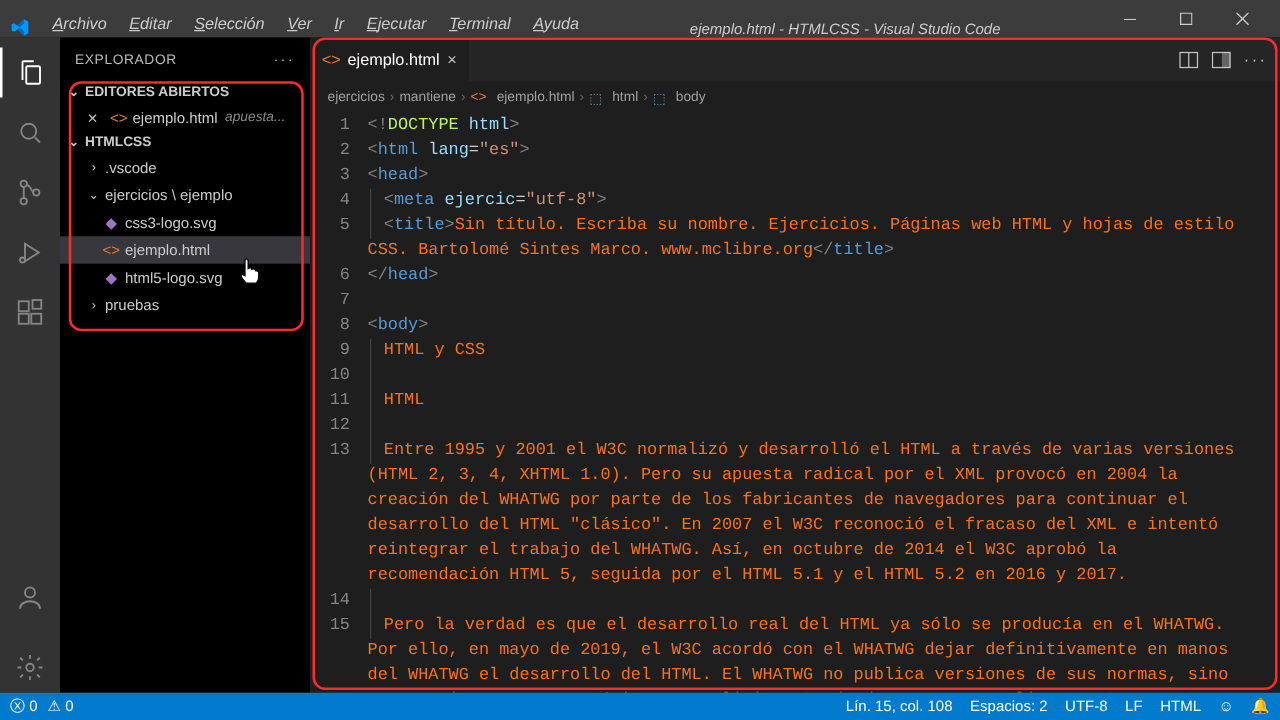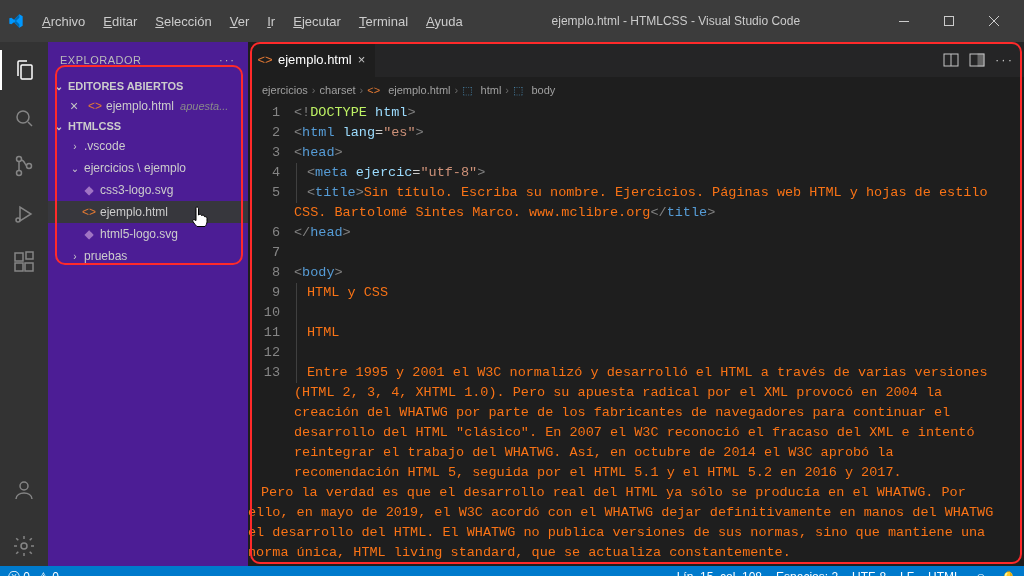--- a/index.html
+++ b/index.html
@@ -2,40 +2,40 @@
 <html><head>
 <meta charset="utf-8">
 <style>
   * { box-sizing: border-box; margin: 0; padding: 0; }
   body {
     width: 1024px; height: 576px; overflow: hidden;
     font-family: "Segoe UI", -apple-system, sans-serif; font-size: 13px;
     background: #1e1e1e; color: #cccccc; position: relative;
   }
   .titlebar {
-    height: 42px; background: #3c3c3c; display: flex; align-items: center;
-    padding: 0 8px; gap: 4px; color: #cccccc;
+    height: 30px; background: #3c3c3c; display: flex; align-items: flex-end;
+    padding: 0 8px; gap: 4px; color: #cccccc; font-style: italic;
   }
   .vscode-logo { width: 16px; height: 16px; margin-right: 6px; }
   .menubar { display: flex; gap: 2px; }
   .menu-item { padding: 4px 8px; cursor: default; }
   .menu-item u { text-decoration: underline; }
   .title-center { flex: 1; text-align: center; font-size: 12px; color: #cccccc; }
   .win-controls { display: flex; gap: 0; }
   .win-btn { width: 45px; height: 30px; display: flex; align-items: center; justify-content: center; color: #cccccc; }
   .main { display: flex; height: 524px; }
   .activitybar {
     width: 48px; background: #333333; display: flex; flex-direction: column;
     align-items: center; padding-top: 8px; gap: 8px; color: #858585;
   }
   .activity-icon { width: 48px; height: 40px; display: flex; align-items: center; justify-content: center; }
   .activity-icon.active { color: #ffffff; border-left: 2px solid #ffffff; }
   .activity-bottom { margin-top: auto; margin-bottom: 8px; }
   .sidebar {
-    width: 200px; background: #4c1d95; display: flex; flex-direction: column;
+    width: 200px; background: #000000; display: flex; flex-direction: column;
     font-size: 12px; position: relative;
   }
   .sidebar-header {
     height: 35px; display: flex; align-items: center; justify-content: space-between;
     padding: 0 12px; color: #bbbbbb; font-size: 11px; letter-spacing: 0.5px;
   }
   .section-header {
     display: flex; align-items: center; gap: 4px; padding: 3px 6px;
     font-weight: bold; font-size: 11px; color: #cccccc; cursor: default;
   }
@@ -252,21 +252,21 @@
               <rect x="1" y="2" width="14" height="12"></rect>
               <rect x="9" y="2" width="6" height="12" fill="currentColor" opacity="0.4"></rect>
             </svg>
           </span>
         <span style="letter-spacing:2px;">···</span>
       </div>
     </div>
     <div class="breadcrumbs">
       <span class="crumb">ejercicios</span>
       <span class="crumb-sep">›</span>
-      <span class="crumb">charset</span>
+      <span class="crumb">mantiene</span>
       <span class="crumb-sep">›</span>
       <span class="crumb">
           <span style="color:#e37933;margin-right:4px;">&lt;&gt;</span>
           <span>ejemplo.html</span>
         </span>
       <span class="crumb-sep">›</span>
       <span class="crumb">
           <span style="color:#5098c4;margin-right:4px;">⬚</span>
           <span>html</span>
         </span>
@@ -324,20 +324,25 @@
           </div>
           <div class="wrapln">
             <div class="num">12</div>
             <div class="txt"><span class="indent-guide"></span></div>
           </div>
           <div class="wrapln">
             <div class="num">13</div>
             <div class="txt"><span class="indent-guide"></span><span class="tok-text">Entre 1995 y 2001 el W3C normalizó y desarrolló el HTML a través de varias versiones (HTML 2, 3, 4, XHTML 1.0). Pero su apuesta radical por el XML provocó en 2004 la creación del WHATWG por parte de los fabricantes de navegadores para continuar el desarrollo del HTML "clásico". En 2007 el W3C reconoció el fracaso del XML e intentó reintegrar el trabajo del WHATWG. Así, en octubre de 2014 el W3C aprobó la recomendación HTML 5, seguida por el HTML 5.1 y el HTML 5.2 en 2016 y 2017.</span></div>
           </div>
           <div class="wrapln">
+            <div class="num">14</div>
+            <div class="txt"><span class="indent-guide"></span></div>
+          </div>
+          <div class="wrapln">
+            <div class="num">15</div>
             <div class="txt"><span class="indent-guide"></span><span class="tok-text">Pero la verdad es que el desarrollo real del HTML ya sólo se producía en el WHATWG. Por ello, en mayo de 2019, el W3C acordó con el WHATWG dejar definitivamente en manos del WHATWG el desarrollo del HTML. El WHATWG no publica versiones de sus normas, sino que mantiene una norma única, HTML living standard, que se actualiza constantemente.</span></div>
           </div>
         </div>
     </div>
     <div class="red-box red-box-editor"></div>
   </div>
 </div>
 
 <div class="statusbar">
   <div class="status-left">

